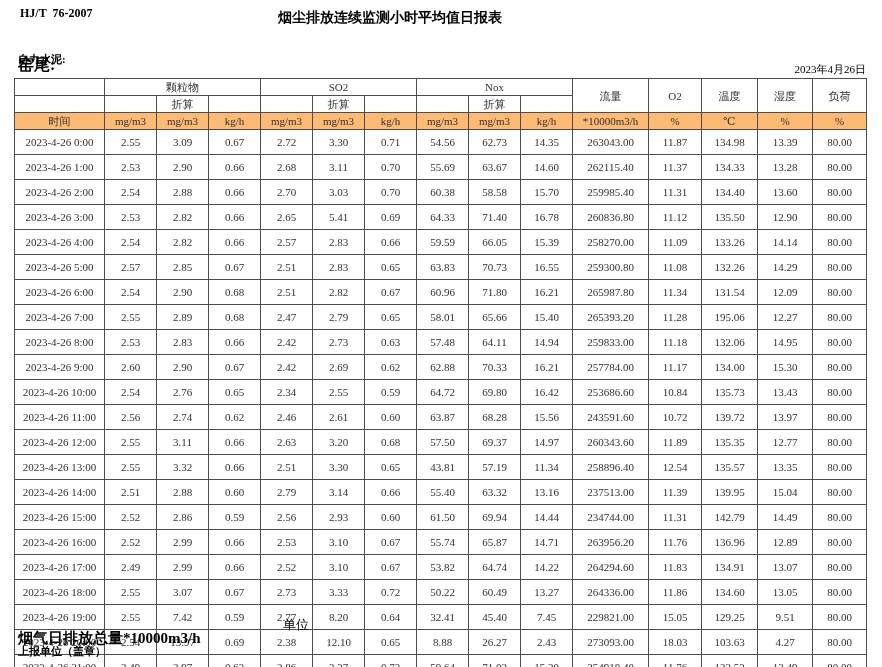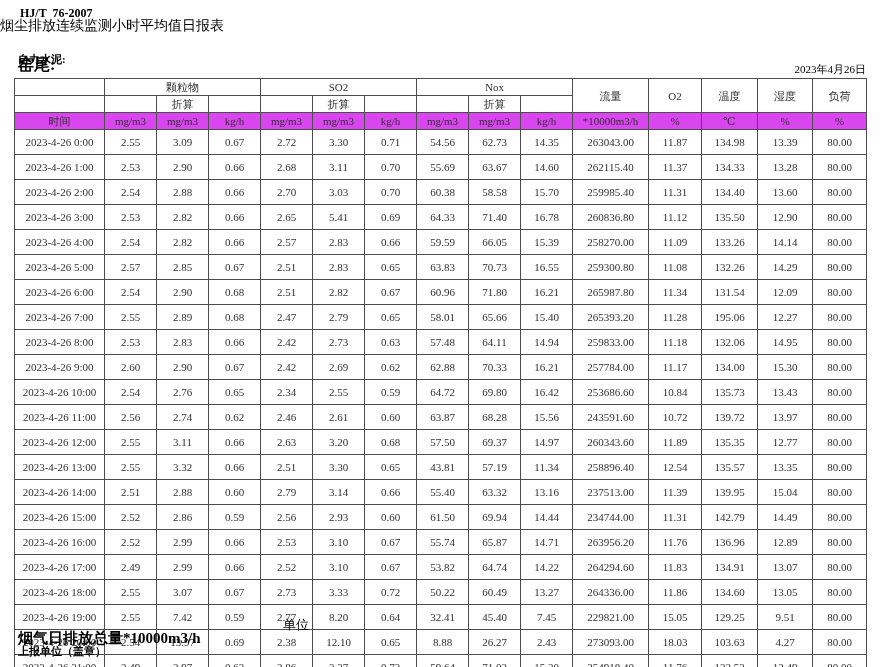--- a/index.html
+++ b/index.html
@@ -1,29 +1,29 @@
 <!DOCTYPE html>
 <html><head>
 <meta charset="utf-8">
 <style>
   html,body{margin:0;padding:0;background:#fff;}
   body{width:882px;height:667px;position:relative;
        font-family:"Liberation Serif","DejaVu Serif",serif;color:#000;}
   .abs{position:absolute;}
   #std{left:20px;top:6px;font-weight:bold;font-size:12px;white-space:pre;}
-  #title{left:0;top:17px;width:780px;text-align:left;font-weight:normal;font-size:14px;}
+  #title{left:0;top:9px;width:780px;text-align:center;font-weight:bold;font-size:14px;}
   #company{left:18px;top:52px;font-weight:bold;font-size:11px;}
   #stack{left:18px;top:55px;font-weight:bold;font-size:16px;}
   #date{right:16px;top:62px;font-size:11px;}
   #tables{left:14px;top:78px;}
   table{border-collapse:collapse;table-layout:fixed;}
   td{border:1px solid #4d4d4d;font-size:11px;height:15px;line-height:15px;
      text-align:center;padding:0;overflow:hidden;white-space:nowrap;color:#303030;}
   thead td{height:16px;line-height:16px;}
-  .green{background:#d946ef;}
+  .green{background:#fdba74;}
   .o2cell{line-height:24px;}
   #footer1{left:18px;top:629px;font-weight:bold;font-size:15px;}
   #footer2{left:18px;top:644px;font-weight:bold;font-size:11px;}
   #footer3{left:283px;top:616px;font-weight:normal;font-size:13px;}
 </style>
 </head>
 <body>
 
 <div class="abs" id="std">HJ/T  76-2007</div>
 <div class="abs" id="title">烟尘排放连续监测小时平均值日报表</div>

